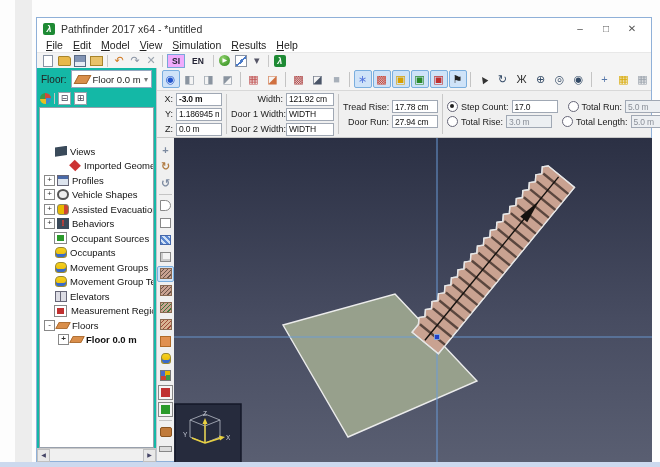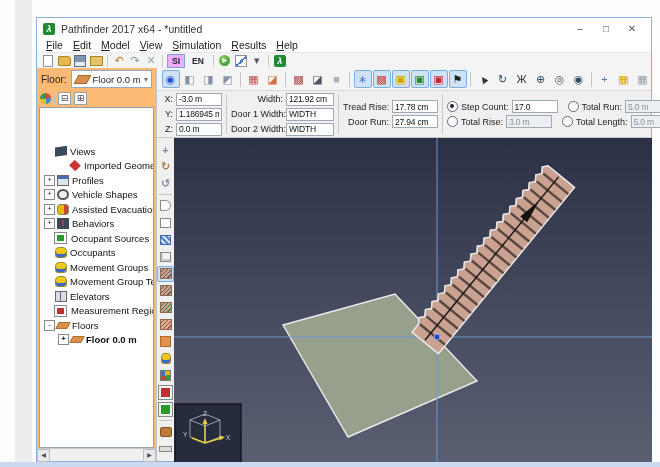--- a/index.html
+++ b/index.html
@@ -36,21 +36,21 @@
   .tb-btn.pressed{background:#f0abfc;border:1px solid #78a6d8;}
   .mk-run{width:11px;height:11px;border-radius:50%;background:radial-gradient(circle at 35% 30%,#8ed06a,#2a8a1a);
           color:#fff;font-size:6px;line-height:11px;text-align:center;}
   .mk-plot{width:10px;height:10px;background:#fff;border:1px solid #8a94a4;
            background-image:linear-gradient(135deg,transparent 45%,#4a7ac8 45%,#4a7ac8 60%,transparent 60%);}
   .mk-logo{width:12px;height:12px;background:var(--logo-green);border-radius:2px;color:#fff;font-style:italic;
            font-weight:bold;font-size:9px;line-height:12px;text-align:center;}
 
   
   .content{flex:1;display:flex;min-height:0;}
-  .left-col{width:119px;flex:none;display:flex;flex-direction:column;border-right:1px solid #c0c4cc;background:#fdba74;}
+  .left-col{width:119px;flex:none;display:flex;flex-direction:column;border-right:1px solid #c0c4cc;background:#14b8a6;}
   .right-col{flex:1;display:flex;flex-direction:column;min-width:0;}
   .floor-row{height:22px;display:flex;align-items:center;padding:0 4px;flex:none;}
   .floor-lbl{font-size:10px;color:#222;margin-right:4px;}
   .combo{flex:1;height:16px;background:#fff;border:1px solid #96a8c0;display:flex;align-items:center;padding:0 3px;font-size:9.5px;color:#222;}
   .combo .ctext{flex:1;white-space:nowrap;overflow:hidden;}
   .caret{color:#777;font-size:8px;}
   .mini-floor{width:11px;height:7px;background:#d98e4a;border:1px solid #a96a30;transform:skewX(-28deg);margin:0 4px 0 1px;flex:none;}
 
   .toolbar2{height:22px;background:#f4f4f4;display:flex;align-items:center;padding-left:4px;flex:none;border-bottom:1px solid #d8d8d8;}
   .sep2{width:1px;height:15px;background:#c4c4c4;margin:0 3px;flex:none;}
@@ -362,21 +362,21 @@
             </span>
             <span class="t2">
               <span class="g" style="color: rgb(152, 160, 170);">▦</span>
             </span>
           </div>
 
         <div class="props">
           <div class="pgroup">
             <div class="prow">
                 <span class="plbl" style="width:12px">X:</span>
-                <input class="pin" style="width: 40px;" value="-3.0 m">
+                <input class="pin" style="width: 40px; font-weight: bold;" value="-3.0 m">
               </div>
             <div class="prow">
                 <span class="plbl" style="width:12px">Y:</span>
                 <input class="pin" style="width: 40px;" value="1.186945 m">
               </div>
             <div class="prow">
                 <span class="plbl" style="width:12px">Z:</span>
                 <input class="pin" style="width: 40px;" value="0.0 m">
               </div>
           </div>

